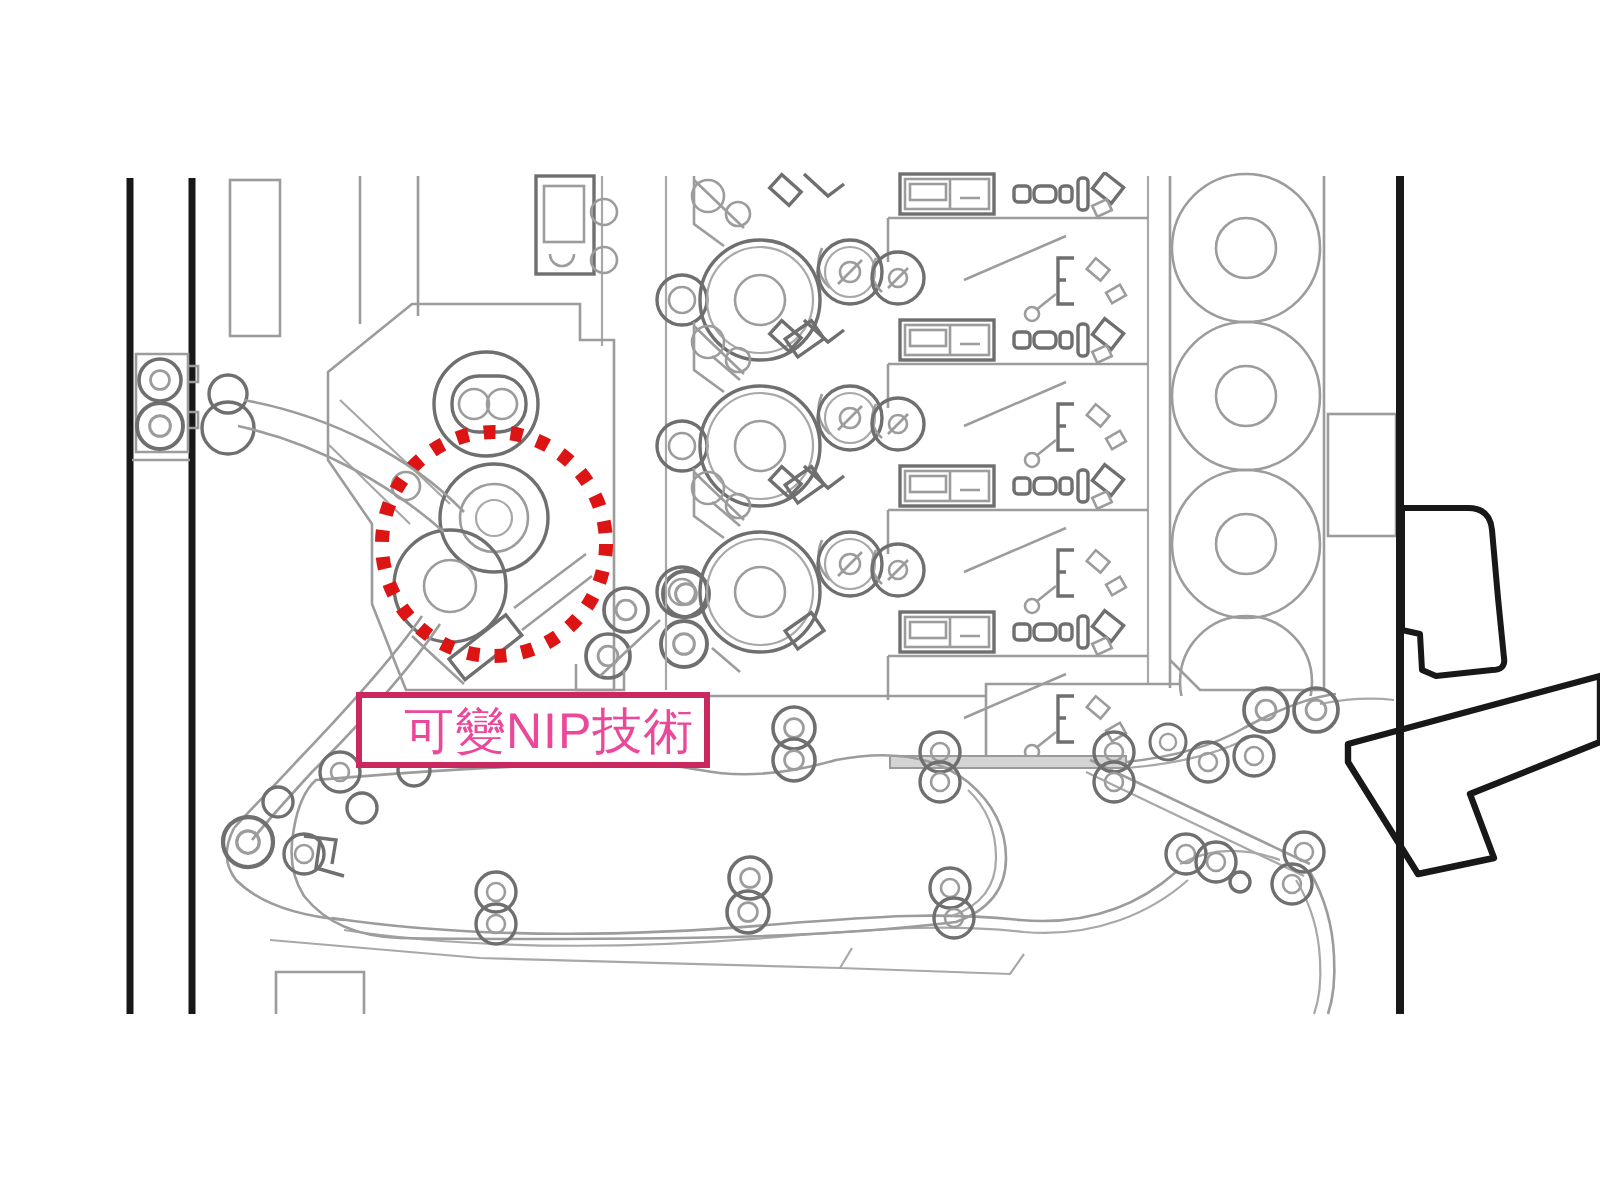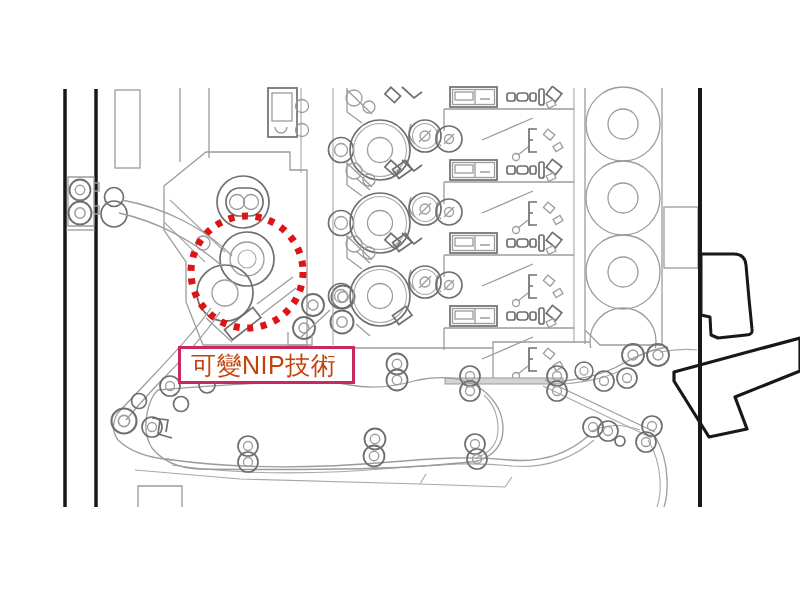--- a/index.html
+++ b/index.html
@@ -8,22 +8,22 @@
   svg{position:absolute;left:0;top:0;}
   
   .ln  {stroke:#9c9c9c;stroke-width:1.3;fill:none;}
   .lnt {stroke:#a8a8a8;stroke-width:1.1;fill:none;}
   .lnd {stroke:#6f6f6f;stroke-width:1.7;fill:none;}
   .blk {stroke:#181818;fill:none;}
   .wfill{fill:#ffffff;}
   .callout{
     position:absolute;left:178px;top:346px;width:177px;height:38px;
     box-sizing:border-box;border:3px solid #c9295f;background:#ffffff;
-    display:flex;align-items:center;padding-left:10px;
-    font-size:25px;letter-spacing:.5px;color:#c2410c;font-weight:400;
+    display:flex;align-items:center;padding-left:21px;
+    font-size:25px;letter-spacing:.5px;color:#ec4899;font-weight:400;
   }
 </style>
 </head>
 <body>
 
 <div class="stage">
 
 <svg width="800" height="600" viewBox="0 0 800 600">
   <defs>
     <clipPath id="imclip">

